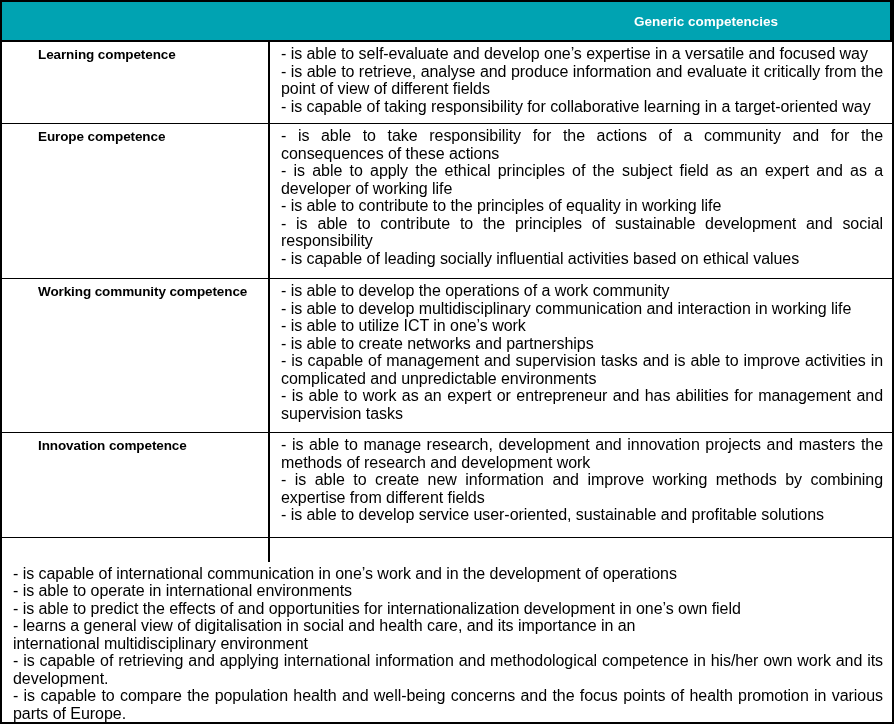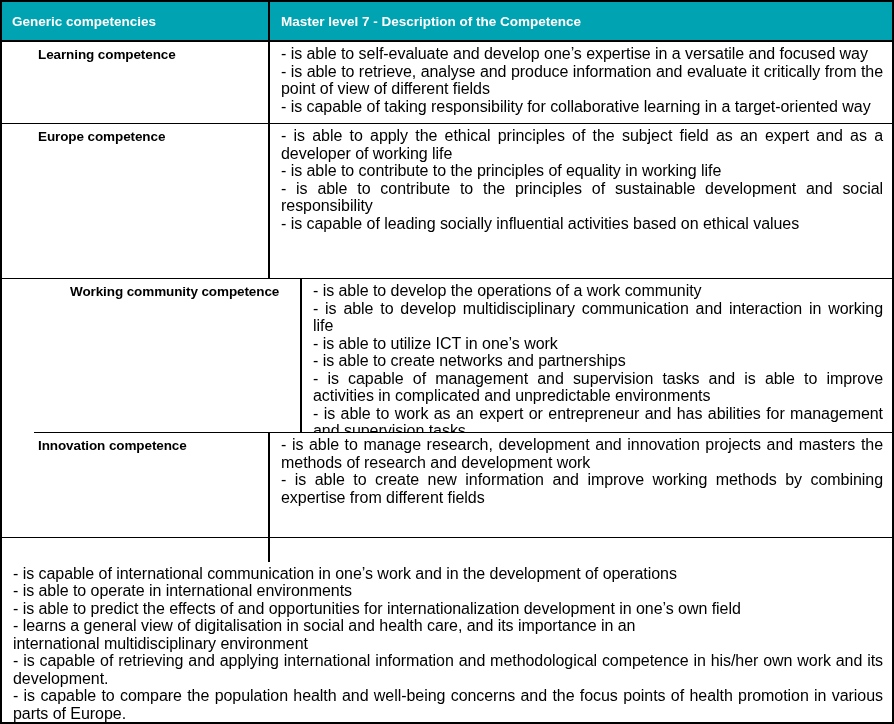--- a/index.html
+++ b/index.html
@@ -51,21 +51,21 @@
     display: flex;
     align-items: center;
     color: var(--header-text);
     font-weight: bold;
     font-size: 13.5px;
     padding-top: 0;
   }
   .header-row .cell-left { padding-left: 10px; }
   .r1 { flex: 0 0 82px; }
   .r2 { flex: 0 0 155px; }
-  .r3 { flex: 0 0 154px; margin-left: 32px; }
+  .r3 { flex: 0 0 154px; }
   .r4 { flex: 0 0 105px; }
   .r5 { flex: 1 1 auto; }
   .competence-name {
     font-weight: bold;
     font-size: 13.5px;
     line-height: 17px;
     letter-spacing: -0.1px;
     padding-left: 36px;
   }
   .desc {
@@ -76,35 +76,35 @@
     letter-spacing: -0.05px;
   }
 </style>
 </head>
 <body>
 
 <div class="tbl">
 
   <div class="row header-row">
     <div class="cell-left">Generic competencies</div>
-    <div class="cell-right">Master level 7 - Description of the Competence</div>
   </div>
 
   <div class="row r1">
     <div class="cell-left competence-name">Learning competence</div>
     <div class="cell-right">
       <p class="desc">- is able to self-evaluate and develop one’s expertise in a versatile and focused way</p>
       <p class="desc">- is able to retrieve, analyse and produce information and evaluate it critically from the point of view of different fields</p>
       <p class="desc">- is capable of taking responsibility for collaborative learning in a target-oriented way</p>
     </div>
   </div>
 
   <div class="row r2">
     <div class="cell-left competence-name">Europe competence</div>
     <div class="cell-right">
+      <p class="desc">- is able to take responsibility for the actions of a community and for the consequences of these actions</p>
       <p class="desc">- is able to apply the ethical principles of the subject field as an expert and as a developer of working life</p>
       <p class="desc">- is able to contribute to the principles of equality in working life</p>
       <p class="desc">- is able to contribute to the principles of sustainable development and social responsibility</p>
       <p class="desc">- is capable of leading socially influential activities based on ethical values</p>
     </div>
   </div>
 
   <div class="row r3">
     <div class="cell-left competence-name">Working community competence</div>
     <div class="cell-right">
@@ -115,20 +115,21 @@
       <p class="desc">- is capable of management and supervision tasks and is able to improve activities in complicated and unpredictable environments</p>
       <p class="desc">- is able to work as an expert or entrepreneur and has abilities for management and supervision tasks</p>
     </div>
   </div>
 
   <div class="row r4">
     <div class="cell-left competence-name">Innovation competence</div>
     <div class="cell-right">
       <p class="desc">- is able to manage research, development and innovation projects and masters the methods of research and development work</p>
       <p class="desc">- is able to create new information and improve working methods by combining expertise from different fields</p>
+      <p class="desc">- is able to develop service user-oriented, sustainable and profitable solutions</p>
     </div>
   </div>
 
   <div class="row r5">
     <div class="cell-left competence-name">Internationalisation competence</div>
     <div class="cell-right">
       <p class="desc">- is capable of international communication in one’s work and in the development of operations</p>
       <p class="desc">- is able to operate in international environments</p>
       <p class="desc">- is able to predict the effects of and opportunities for internationalization development in one’s own field</p>
       <p class="desc">- learns a general view of digitalisation in social and health care, and its importance in an

